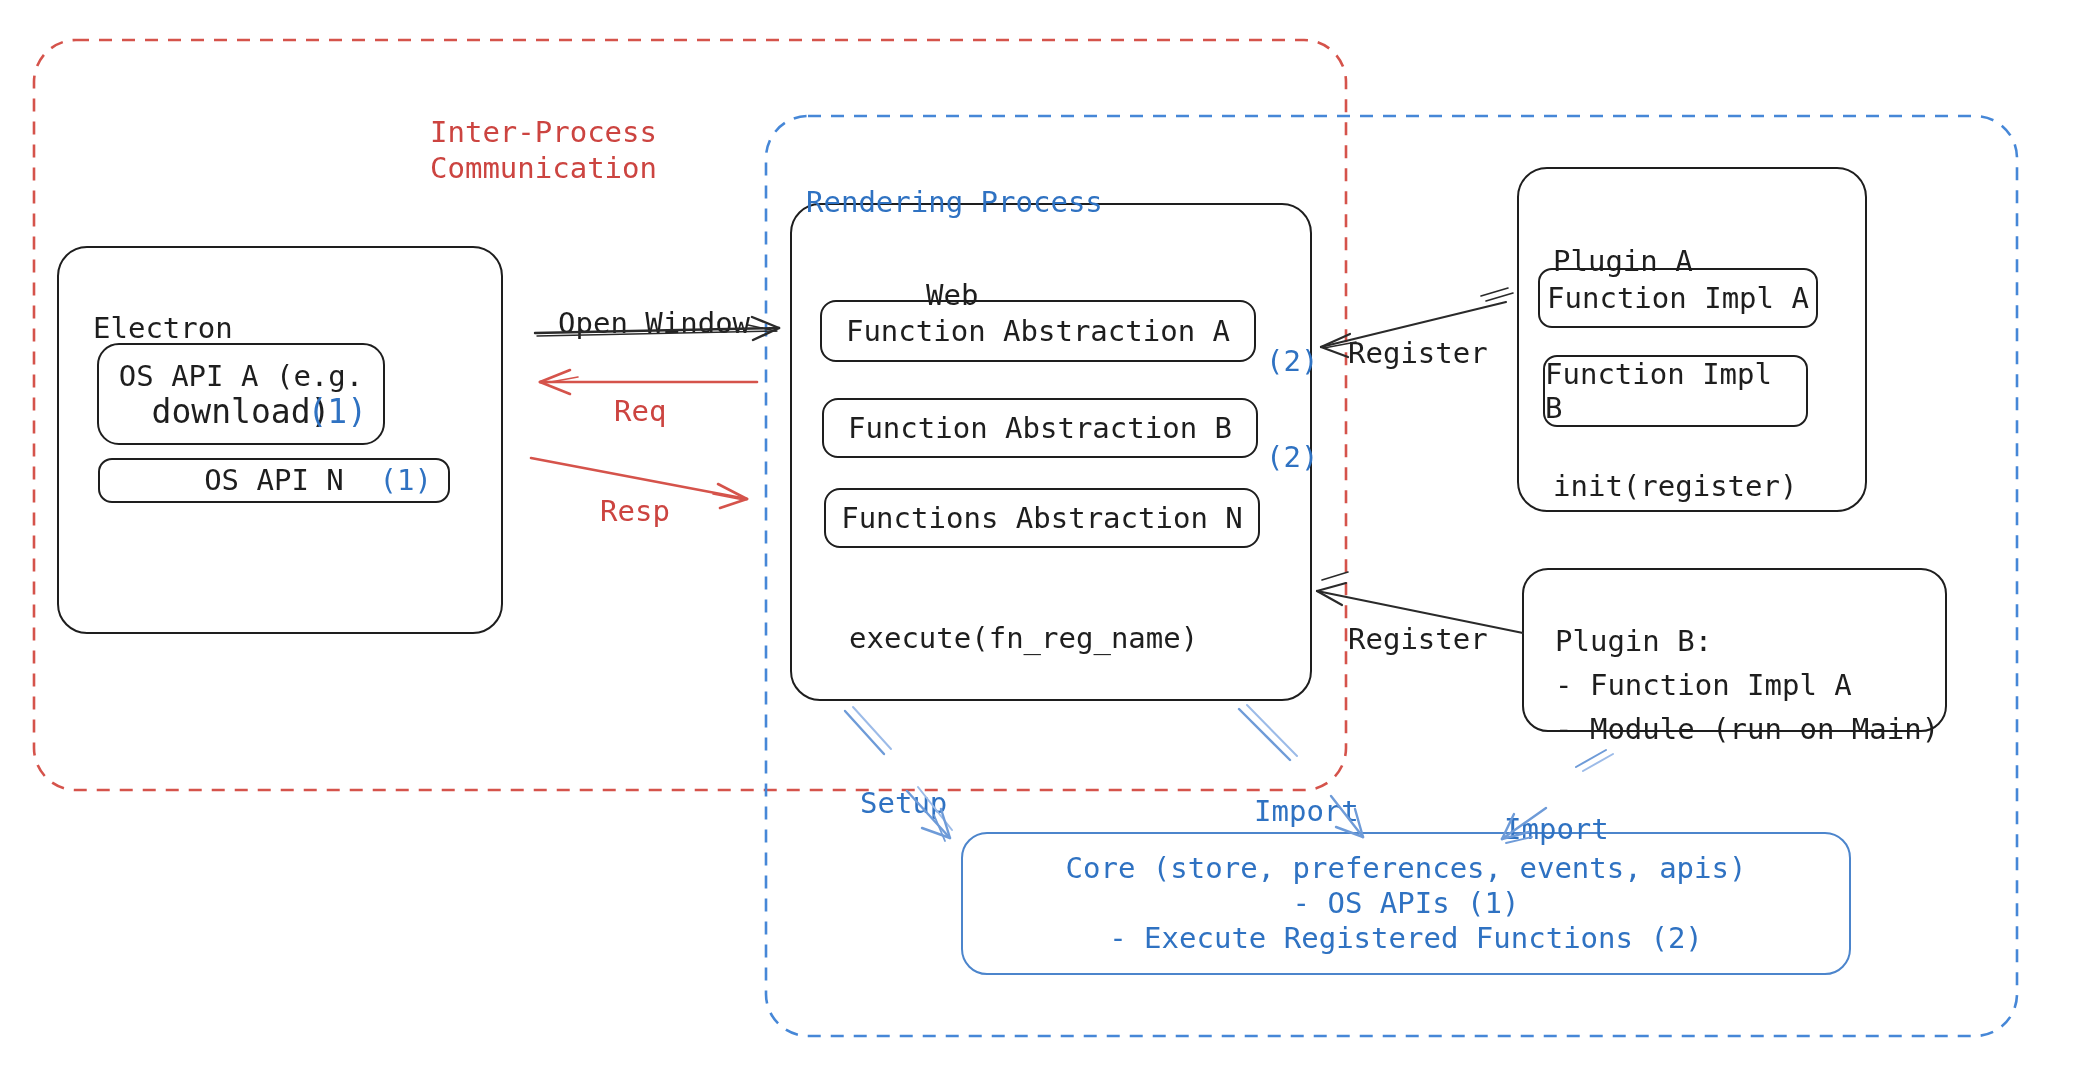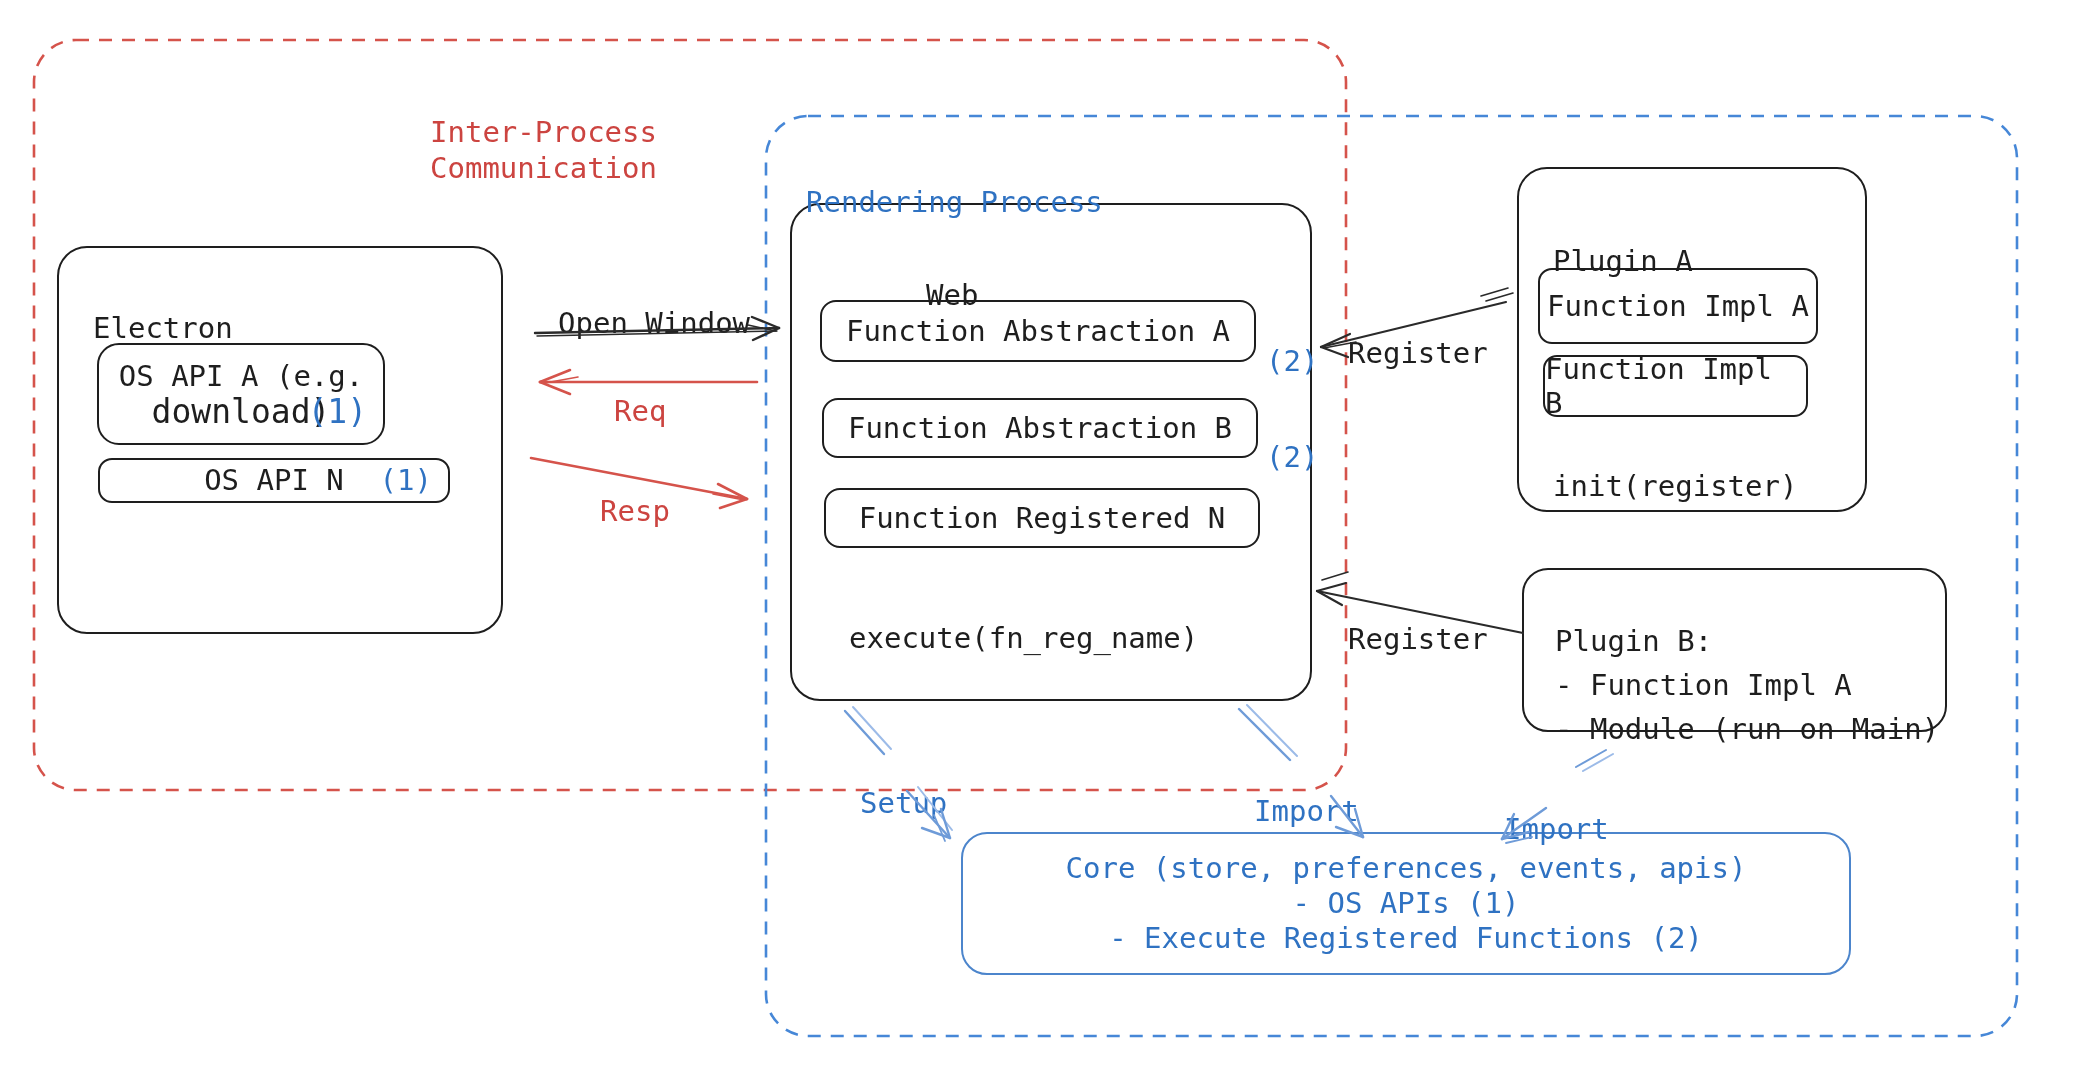--- a/index.html
+++ b/index.html
@@ -70,29 +70,29 @@
 
     <div class="box" style="left:790px;top:203px;width:522px;height:498px;border-radius:30px;"></div>
 
     <div class="box center-box" style="left:820px;top:300px;width:436px;height:62px;border-radius:16px;font-size:29px;">
       <span>Function Abstraction A</span>
     </div>
     <div class="box center-box" style="left:822px;top:398px;width:436px;height:60px;border-radius:16px;font-size:29px;">
       <span>Function Abstraction B</span>
     </div>
     <div class="box center-box" style="left:824px;top:488px;width:436px;height:60px;border-radius:16px;font-size:29px;">
-      <span>Function Registered N</span>
+      <span>Functions Abstraction N</span>
     </div>
 
     <div class="box" style="left:1517px;top:167px;width:350px;height:345px;border-radius:30px;"></div>
 
-    <div class="box center-box" style="left:1538px;top:268px;width:280px;height:76px;border-radius:14px;font-size:29px;">
+    <div class="box center-box" style="left:1538px;top:268px;width:280px;height:60px;border-radius:14px;font-size:29px;">
       <span>Function Impl A</span>
     </div>
-    <div class="box center-box" style="left:1543px;top:355px;width:265px;height:62px;border-radius:14px;font-size:29px;">
+    <div class="box center-box" style="left:1543px;top:355px;width:265px;height:72px;border-radius:14px;font-size:29px;">
       <span>Function Impl B</span>
     </div>
 
     <div class="box" style="left:1522px;top:568px;width:425px;height:164px;border-radius:26px;"></div>
 
     <div class="box blue-box center-col" style="left:925px;top:832px;width:890px;height:143px;border-radius:26px;border-width:2px;">
       <div class="blue-t" style="font-size:29px;line-height:35px;text-align:center;">Core (store, preferences, events, apis)</div>
       <div class="blue-t" style="font-size:29px;line-height:35px;text-align:center;">- OS APIs (1)</div>
       <div class="blue-t" style="font-size:29px;line-height:35px;text-align:center;">- Execute Registered Functions (2)</div>
     </div>

